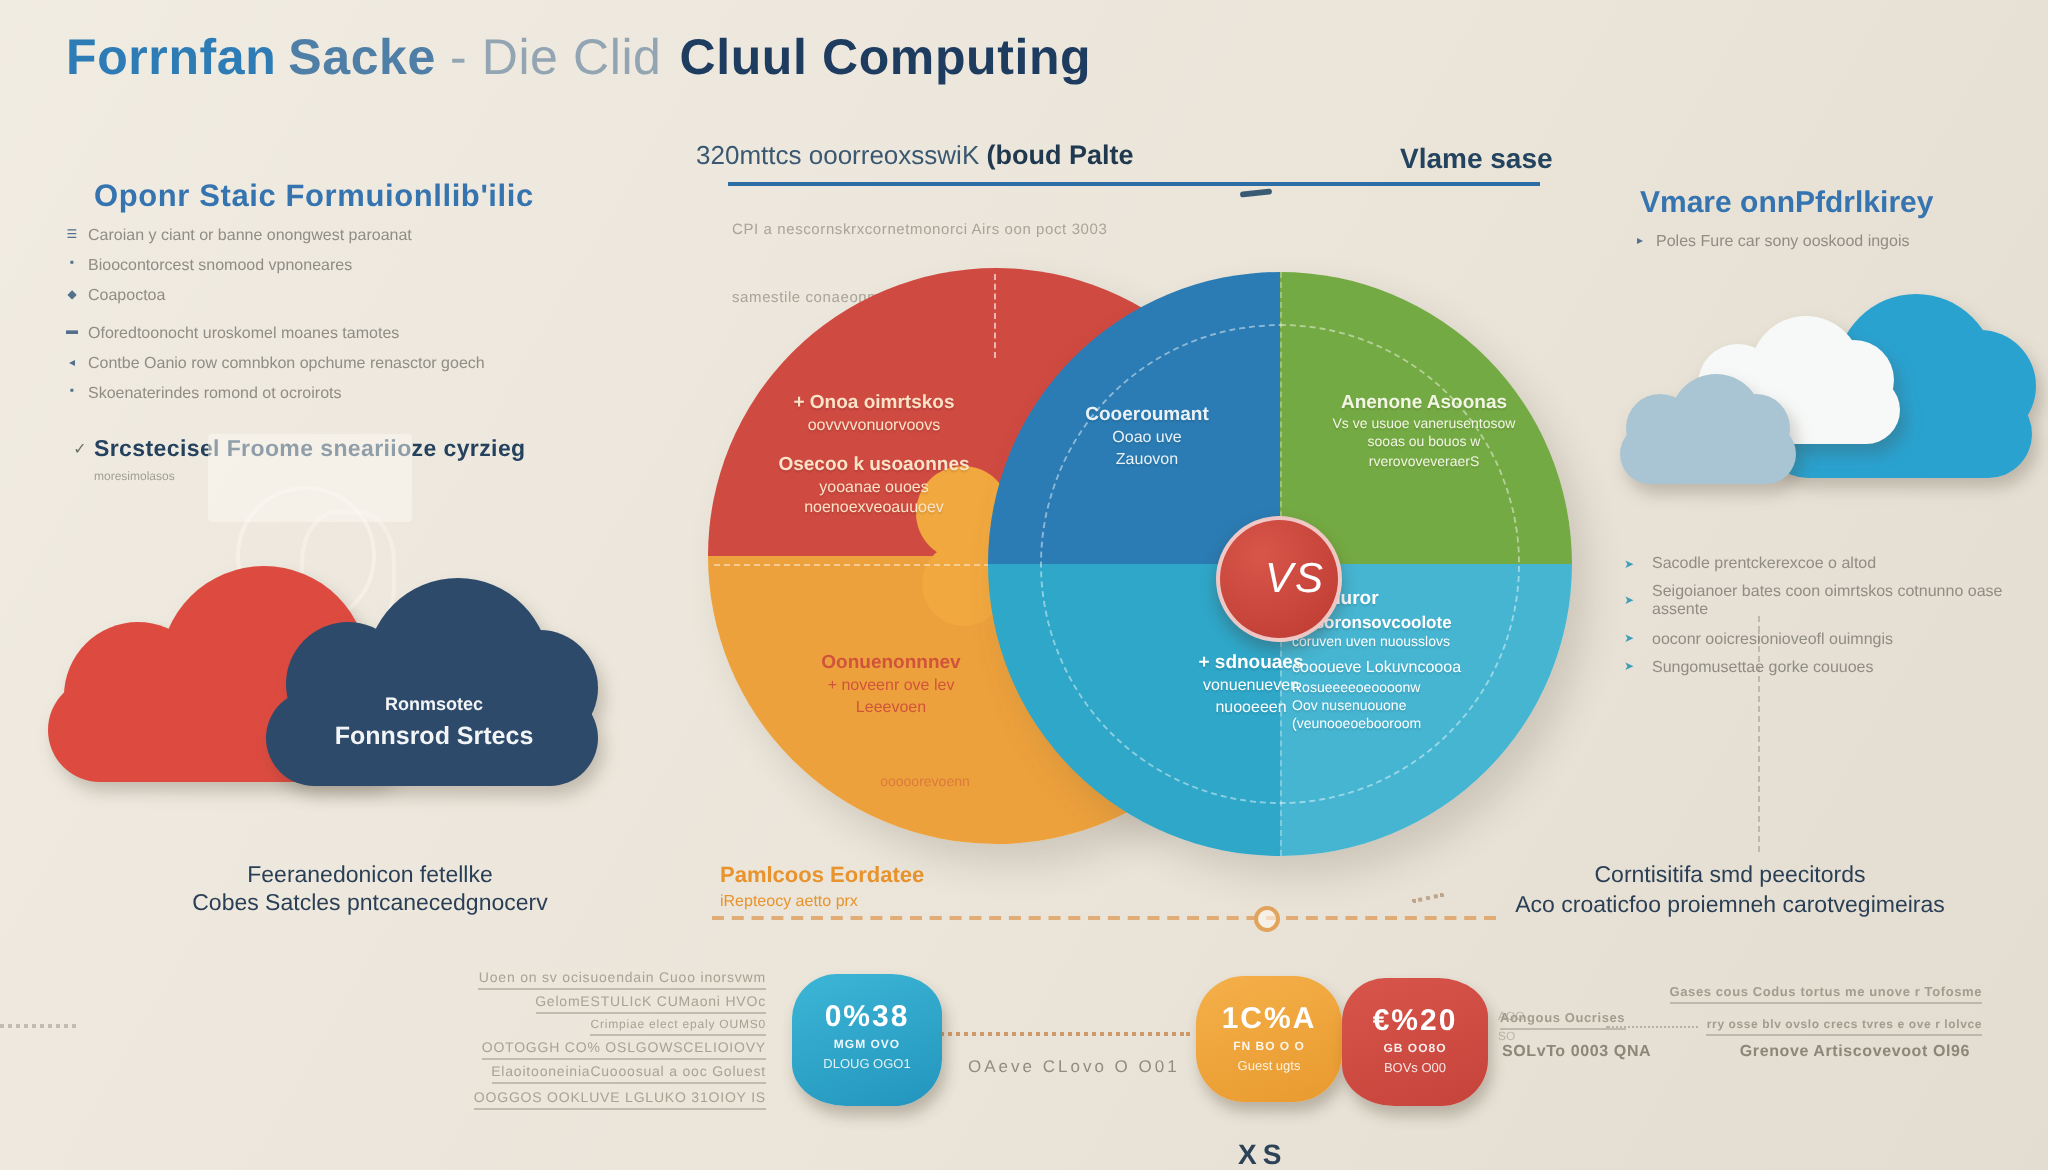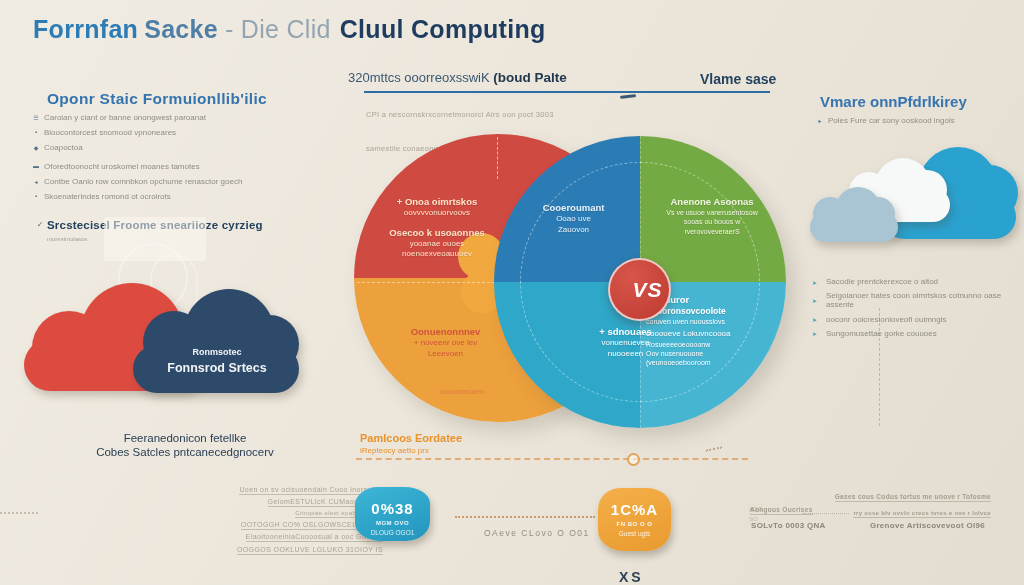--- a/index.html
+++ b/index.html
@@ -54,21 +54,21 @@
   .q-br{right:0;bottom:0;background:#46b5d2;}
   .inner-dash{position:absolute;left:26px;top:26px;right:26px;bottom:26px;border:1px dashed rgba(255,255,255,.45);border-radius:50%;}
   .vdiv{position:absolute;left:50%;top:0;bottom:0;border-left:1px dashed rgba(255,255,255,.3);}
   .dashv{left:497px;top:137px;height:42px;border-left:1px dashed rgba(255,255,255,.6);z-index:2;}
   .dashh{left:357px;top:282px;width:138px;border-top:1px dashed rgba(255,255,255,.45);z-index:2;}
   .guide-r{left:879px;top:308px;height:118px;border-left:1px dashed rgba(130,125,110,.4);}
   .vs{left:608px;top:258px;width:59px;height:59px;border-radius:50%;z-index:6;
     background:radial-gradient(circle at 35% 30%,#d8554a,#bd3a31);
     border:2px solid rgba(255,255,255,.7);box-shadow:0 4px 8px rgba(60,40,30,.3);
     display:flex;align-items:center;justify-content:center;}
-  .vs span{color:#fff;font-weight:700;font-style:italic;font-size:21px;letter-spacing:1px;margin-left:16px;}
+  .vs span{color:#fff;font-weight:400;font-style:italic;font-size:21px;letter-spacing:1px;margin-left:16px;}
   .seg{z-index:5;text-align:center;line-height:1.3;text-shadow:0 1px 1px rgba(0,0,0,.12);}
   .seg div{white-space:nowrap;}
   .seg .b{font-weight:700;font-size:9.5px;}
   .seg .s{font-size:8px;}
   .seg-red{left:358px;top:196px;width:158px;color:#fbe3c8;}
   .seg-orange{left:378px;top:326px;width:135px;color:#d0543b;text-shadow:none;}
   .seg-ofaint{left:415px;top:388px;width:95px;font-size:7px;color:rgba(205,90,60,.55);text-align:center;z-index:5;}
   .seg-blue{left:516px;top:202px;width:115px;color:#eaf2f8;}
   .seg-green{left:648px;top:196px;width:128px;color:#f2f5e4;}
   .seg-green .s{font-size:7px;}
@@ -94,22 +94,22 @@
   .ft-node{left:627px;top:453px;width:9px;height:9px;border:2px solid #e2a35c;border-radius:50%;background:rgba(255,250,240,.6);}
   .ft-tick{left:706px;top:448px;width:16px;border-top:2px dotted rgba(180,150,120,.8);transform:rotate(-12deg);}
   .ft-right{left:740px;top:431px;width:250px;text-align:center;color:#2a3f55;font-size:11.5px;line-height:1.3;}
   
   .badge{color:#fff;text-align:center;z-index:2;
     box-shadow:2px 5px 7px rgba(80,70,50,.3);}
   .badge .v{font-size:15px;font-weight:700;margin-top:13px;letter-spacing:1px;}
   .badge .s1{font-size:6px;font-weight:700;margin-top:3px;opacity:.9;letter-spacing:.5px;}
   .badge .s2{font-size:6.5px;margin-top:3px;opacity:.85;}
   .bshape{border-radius:30% 34% 32% 36% / 34% 30% 36% 32%;}
-  .bd-teal{left:355px;top:487px;width:75px;height:54px;background:linear-gradient(160deg,#3cb6d6,#2395bd);}
-  .bd-orange{left:598px;top:488px;width:73px;height:63px;background:linear-gradient(160deg,#f5b04a,#e89a2e);}
+  .bd-teal{left:396px;top:487px;width:75px;height:66px;background:linear-gradient(160deg,#3cb6d6,#2395bd);}
+  .bd-orange{left:598px;top:488px;width:73px;height:63px;background:linear-gradient(160deg,#f5b04a,#e89a2e);border-radius:24px;}
   .bd-red{left:671px;top:489px;width:73px;height:64px;background:linear-gradient(160deg,#d7554a,#c5433a);}
   .bd-dots{left:455px;top:516px;width:140px;border-top:2px dotted #cf9a6a;}
   .bd-mid{left:484px;top:528px;font-size:8.5px;color:rgba(130,125,112,.85);letter-spacing:1.5px;}
   .bd-note{left:749px;top:505px;font-size:6px;color:rgba(130,125,112,.45);line-height:1.6;}
   .bottom-vs{left:619px;top:569px;font-size:14px;font-weight:700;color:#2c4256;letter-spacing:3px;}
   
   .fp-left{left:95px;top:486px;width:288px;}
   .fp-left div{margin:0 0 3px auto;width:fit-content;font-size:7px;color:rgba(150,145,128,.8);
     border-bottom:1px solid rgba(150,145,128,.5);padding-bottom:1px;letter-spacing:.4px;}
   .fp-left div.sm{font-size:6px;}
@@ -292,32 +292,41 @@
     <div>Feeranedonicon fetellke</div>
     <div>Cobes Satcles pntcanecedgnocerv</div>
   </div>
   <div class="abs ft-orange">
     <div class="a">Pamlcoos Eordatee</div>
     <div class="b2">iRepteocy aetto prx</div>
   </div>
   <div class="abs ft-dash"></div>
   <div class="abs ft-node"></div>
   <div class="abs ft-tick"></div>
+  <div class="abs ft-right">
+    <div>Corntisitifa smd peecitords</div>
+    <div>Aco croaticfoo proiemneh carotvegimeiras</div>
+  </div>
 
   <div class="abs badge bshape bd-teal">
     <div class="v">0%38</div>
     <div class="s1">MGM OVO</div>
     <div class="s2">DLOUG OGO1</div>
   </div>
   <div class="abs bd-dots"></div>
   <div class="abs bd-mid">OAeve CLovo O O01</div>
   <div class="abs badge bshape bd-orange">
     <div class="v">1C%A</div>
     <div class="s1">FN BO O O</div>
     <div class="s2">Guest ugts</div>
+  </div>
+  <div class="abs badge bshape bd-red">
+    <div class="v">€%20</div>
+    <div class="s1">GB OO8O</div>
+    <div class="s2">BOVs O00</div>
   </div>
   <div class="abs bd-note">
     <div>AOO</div>
     <div>SO</div>
   </div>
   <div class="abs bottom-vs">XS</div>
 
   <div class="abs fp-left">
     <div>Uoen on sv ocisuoendain Cuoo inorsvwm</div>
     <div>GelomESTULIcK CUMaoni HVOc</div>

